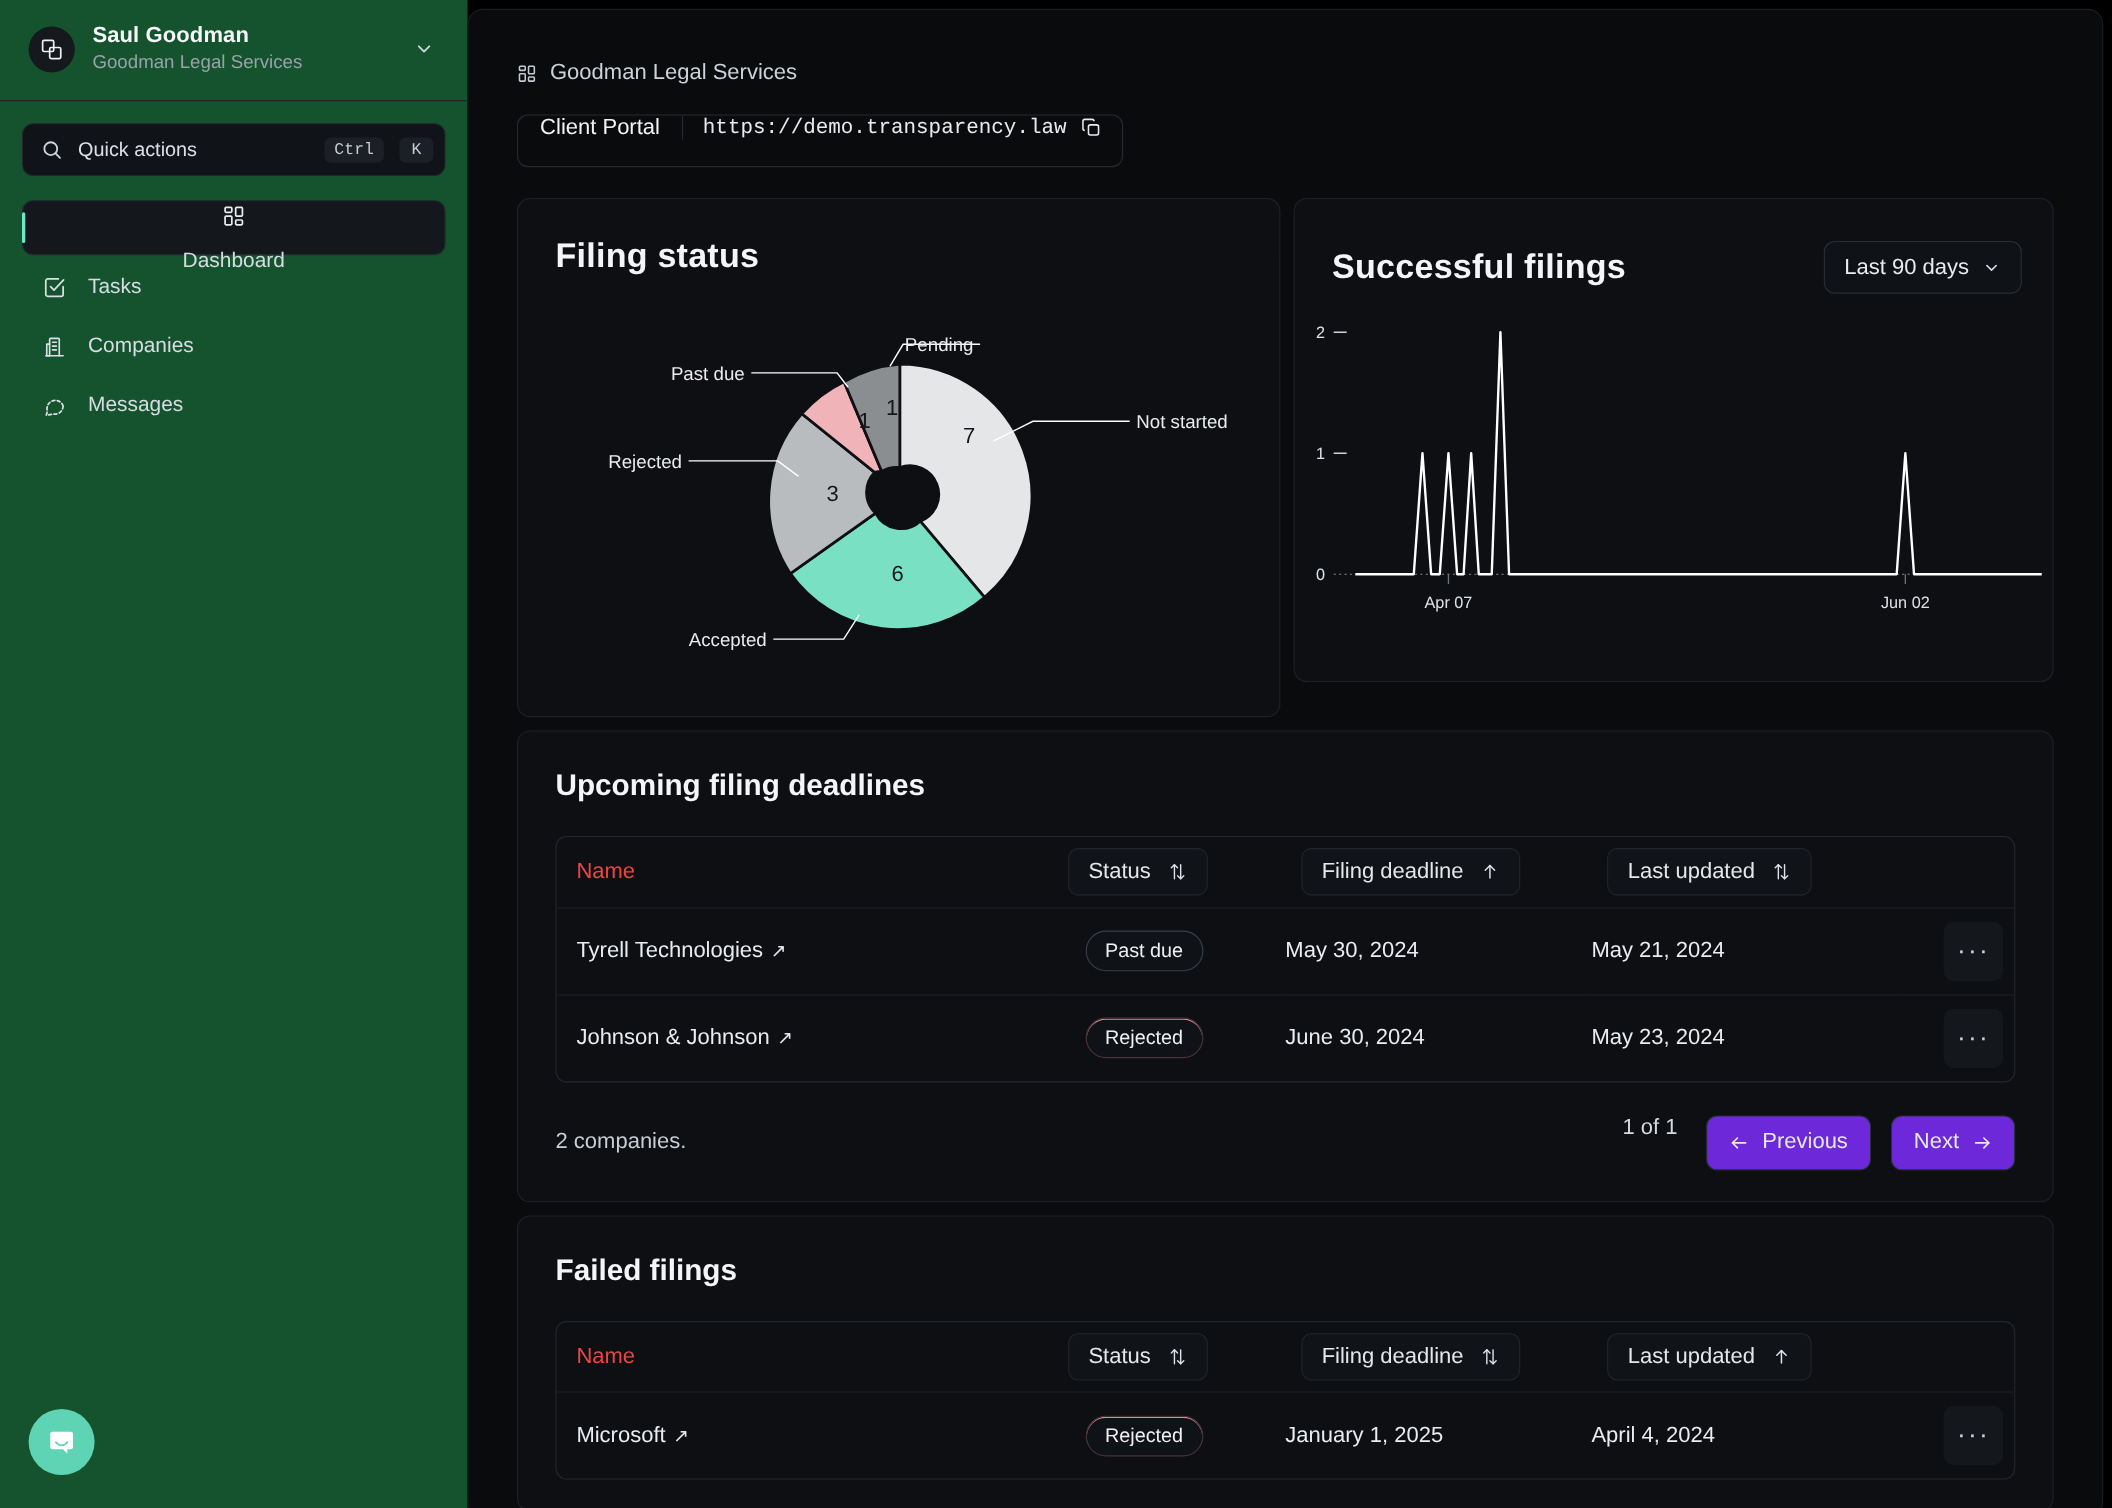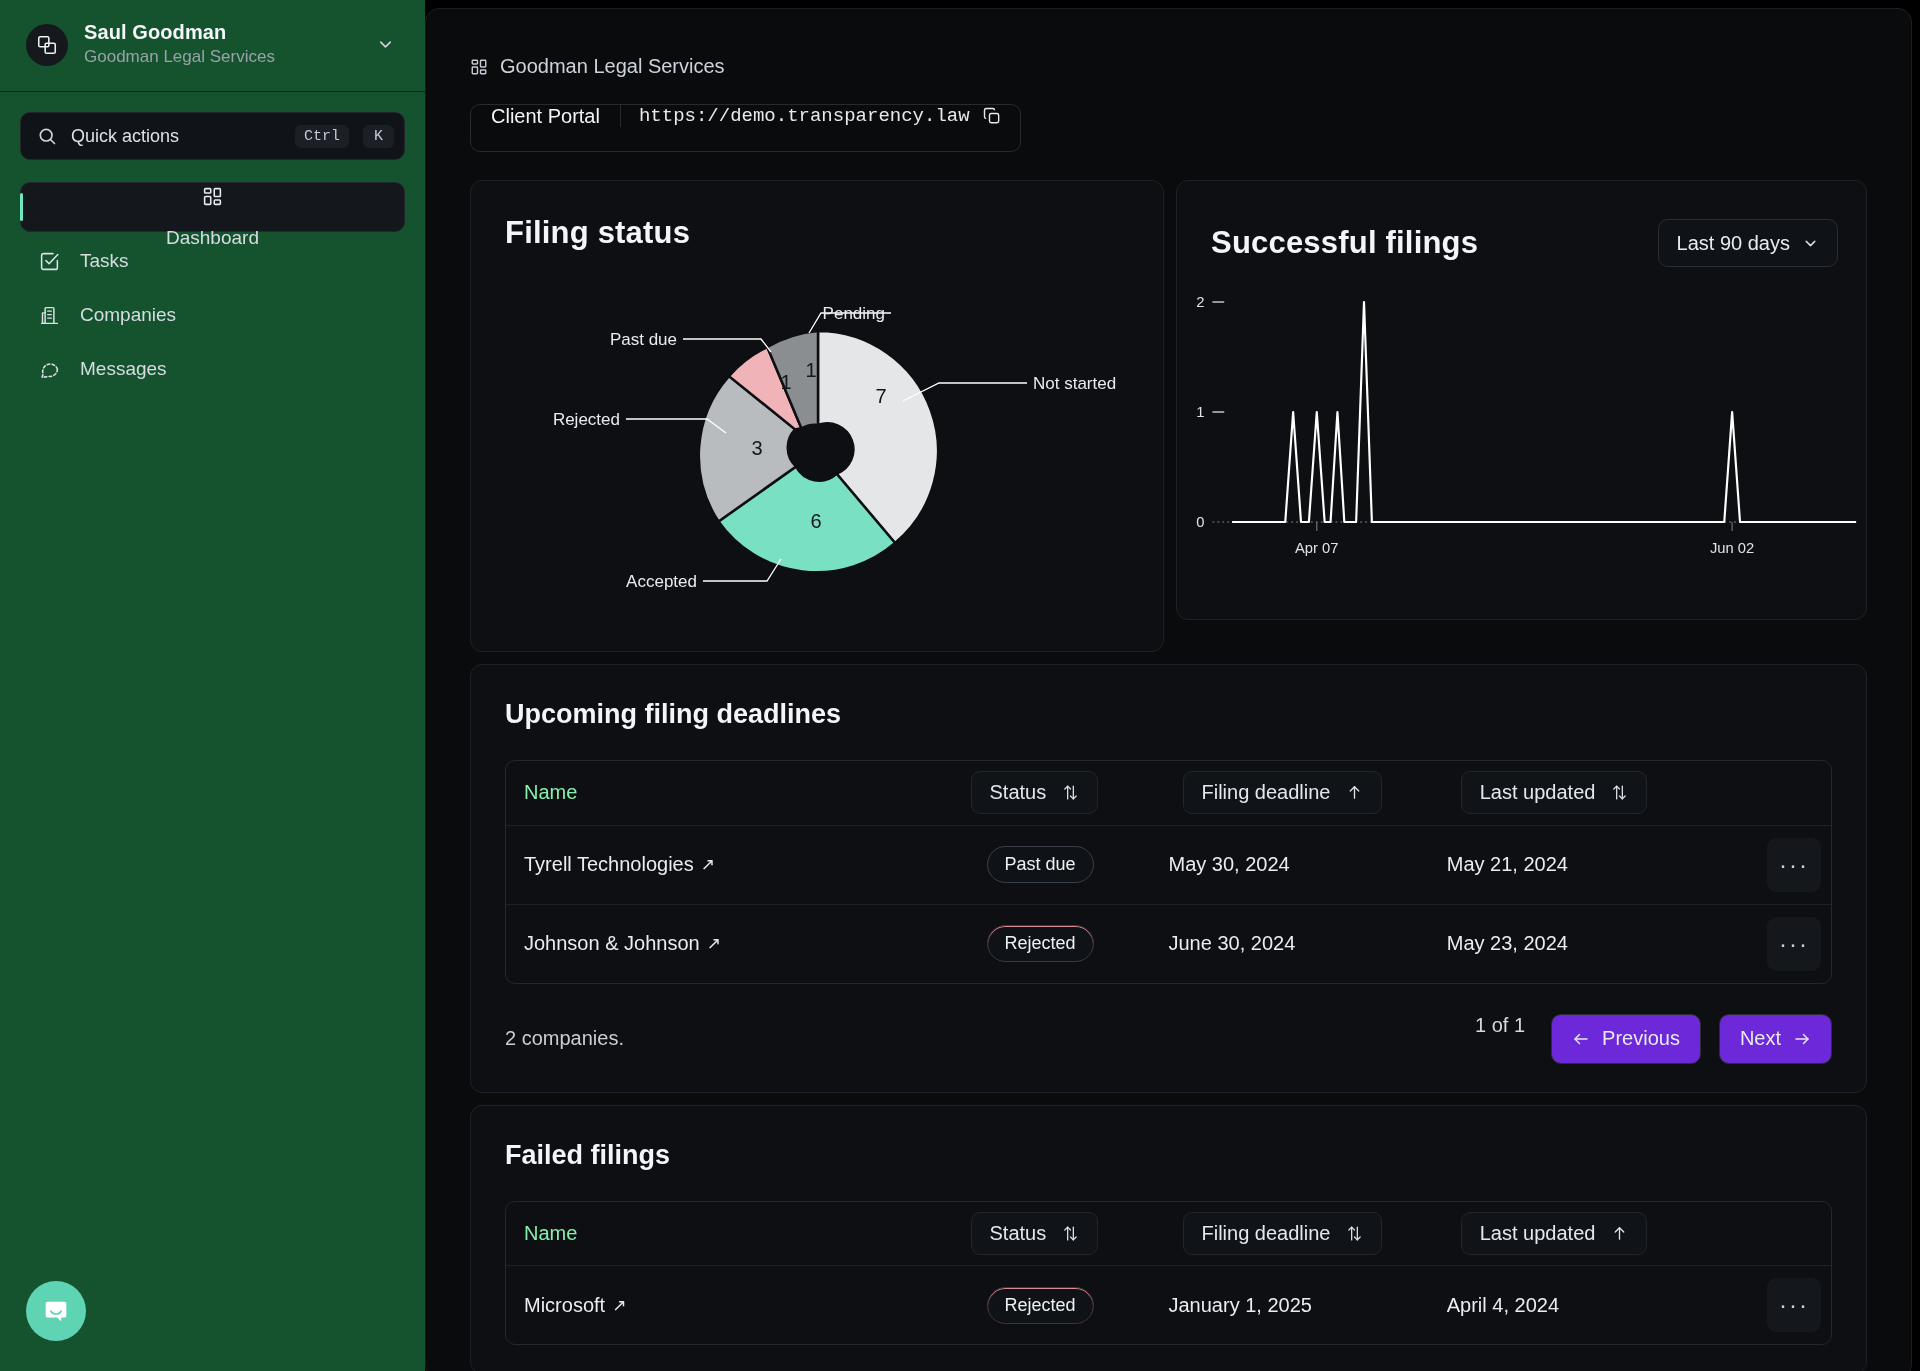--- a/index.html
+++ b/index.html
@@ -131,21 +131,21 @@
   }
   .sec-title { color: #f3f5f8; font-size: 27px; font-weight: 600; margin-bottom: 30px; }
 
   table.tbl { width: 100%; border-collapse: collapse; }
   .tbl-shell { border: 1px solid #23272e; border-radius: 10px; overflow: hidden; }
   .tbl th {
     text-align: left; font-weight: 400;
     color: #dfe3e9; font-size: 20px;
     padding: 0; height: 64px;
   }
-  .th-plain { padding-left: 18px; color: #86efac; }
+  .th-plain { padding-left: 18px; color: #ef4444; }
   .th-chip {
     display: inline-flex; align-items: center; gap: 16px;
     padding: 9px 18px; border-radius: 9px;
     border: 1px solid #22262c; background: #101317;
     color: #e4e8ed; font-size: 20px;
   }
   .th-cell { padding-left: 14px; }
   .tbl td {
     color: #e9ecf1; font-size: 20px; height: 78px;
     border-top: 1px solid #1d2127; padding: 0;

